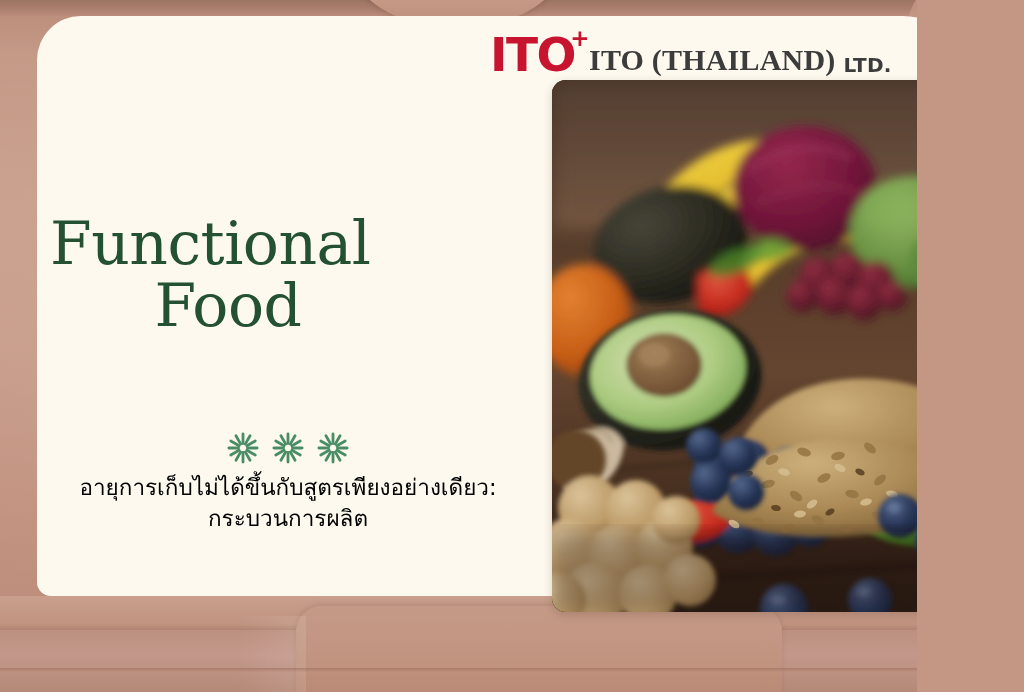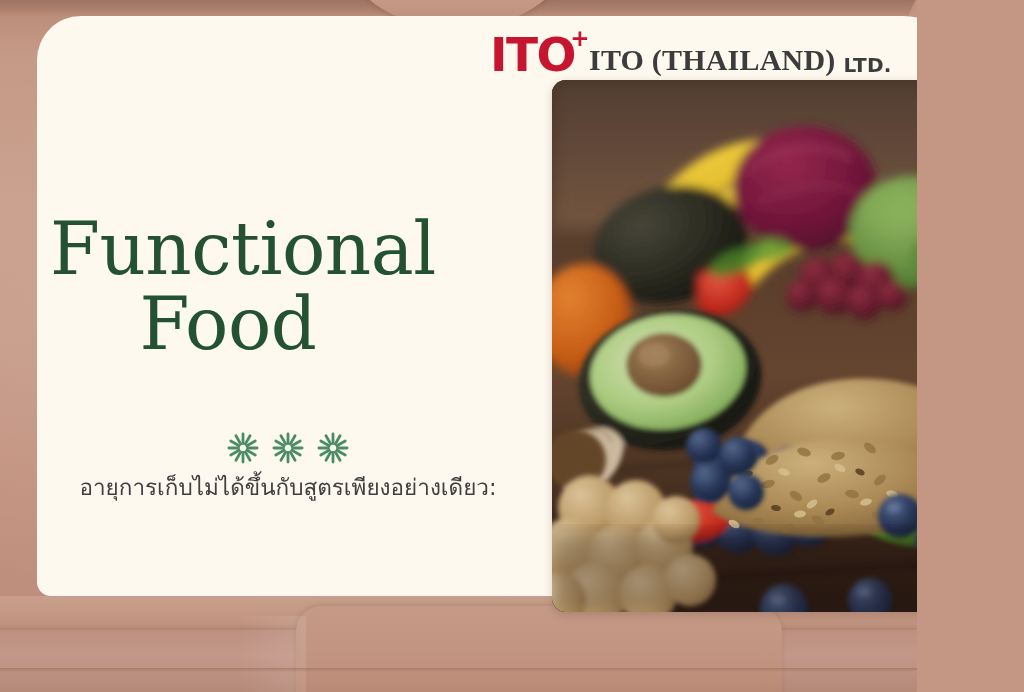--- a/index.html
+++ b/index.html
@@ -134,40 +134,40 @@
     padding-bottom:3px;
     margin-left:-6px;
     margin-top:28px;
   }
 
   
   .headline{
     position:absolute;left:36px;top:212px;width:504px;
     color:#245132;
     font-family:"DejaVu Serif", serif;
-    font-size:72px;
+    font-size:60px;
     line-height:1.04;
     text-align:center;
     font-weight:normal;
     letter-spacing:-.5px;
   }
   .headline .l1{display:block;text-align:left;padding-left:14px;}
   .headline .l2{display:block;text-align:center;padding-right:120px;}
 
   
   .ornaments{
     position:absolute;left:36px;top:432px;width:504px;
     display:flex;justify-content:center;gap:13px;
   }
   .orn{width:32px;height:32px;display:block;}
 
   
   .subtitle{
     position:absolute;left:36px;top:472px;width:504px;
-    color:#404040;
+    color:#000000;
     font-family:"DejaVu Sans", sans-serif;
     font-size:22.5px;
     line-height:1.38;
     text-align:center;
   }
 
   
   .photo{
     position:absolute;left:552px;top:80px;width:412px;height:532px;
     border-radius:14px;overflow:hidden;
@@ -268,20 +268,21 @@
         <rect x="14.6" y="0.5" width="2.8" height="12.4" rx="1.4" transform="rotate(240 16 16)"></rect>
         <rect x="14.6" y="0.5" width="2.8" height="12.4" rx="1.4" transform="rotate(270 16 16)"></rect>
         <rect x="14.6" y="0.5" width="2.8" height="12.4" rx="1.4" transform="rotate(300 16 16)"></rect>
         <rect x="14.6" y="0.5" width="2.8" height="12.4" rx="1.4" transform="rotate(330 16 16)"></rect>
       </g>
     </svg>
   </div>
 
   <div class="subtitle">
     <div>อายุการเก็บไม่ได้ขึ้นกับสูตรเพียงอย่างเดียว:</div>
+    <div>กระบวนการผลิต</div>
   </div>
 
   <div class="photo">
     <svg viewBox="0 0 412 532" preserveAspectRatio="none">
       <defs>
         <linearGradient id="wood" x1="0" y1="0" x2="0" y2="1">
           <stop offset="0" stop-color="#4a3526"></stop>
           <stop offset="0.55" stop-color="#6b4a33"></stop>
           <stop offset="1" stop-color="#2c1d13"></stop>
         </linearGradient>

